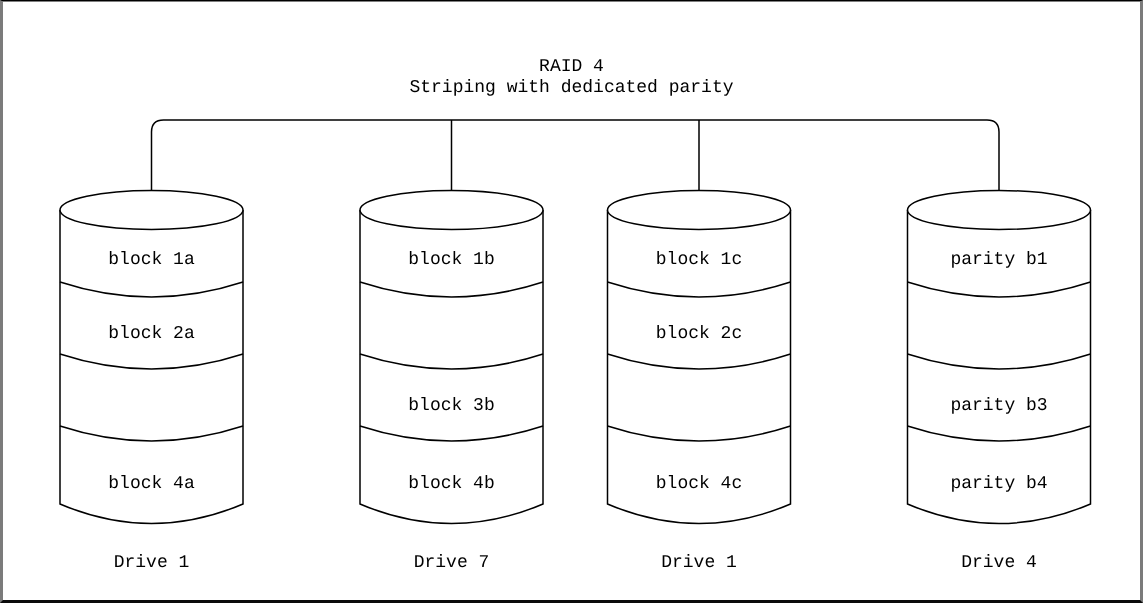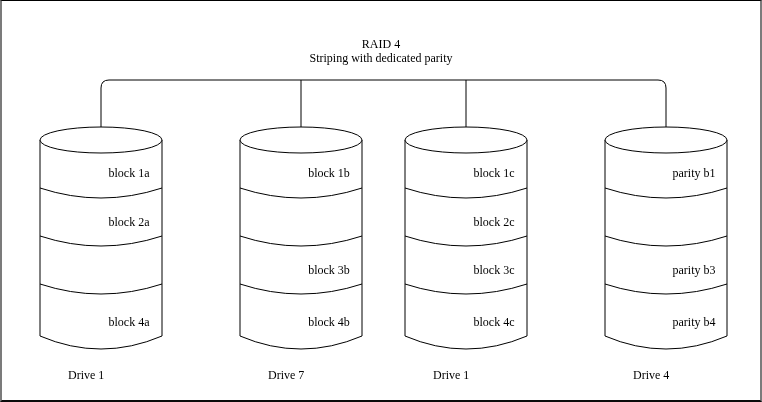--- a/index.html
+++ b/index.html
@@ -1,40 +1,40 @@
 <!DOCTYPE html>
 <html><head>
 <meta charset="utf-8">
 <style>
   html,body{margin:0;padding:0;background:#ffffff;}
   .canvas{
     position:relative;width:762px;height:402px;background:#ffffff;
-    font-family:Liberation Serif, serif;font-size:12px;color:#000;
+    font-family:Liberation Mono, monospace;font-size:12px;color:#000;
     overflow:hidden;
   }
   .frame{
     position:absolute;inset:0;box-sizing:border-box;pointer-events:none;
     border-top:1px solid #000000;
     border-bottom:2px solid #0a0a0a;
     border-left:2px solid #7b7b7b;
     border-right:2px solid #7b7b7b;
   }
   .diagram-svg{position:absolute;left:0;top:0;}
   .title{
     position:absolute;top:37px;left:0;width:100%;
     text-align:center;line-height:14px;
   }
-  .drive{position:absolute;top:0;width:122px;height:402px;margin-left:28px;}
+  .drive{position:absolute;top:0;width:122px;height:402px;}
   .block-label{
     position:absolute;left:0;width:100%;text-align:center;line-height:14px;
   }
   .b1{top:166px}.b2{top:215px}.b3{top:263px}.b4{top:315px}
   .drive-label{
     position:absolute;left:0;top:368px;width:100%;
-    line-height:14px;
+    text-align:center;line-height:14px;
   }
   .d1{left:40px}.d2{left:240px}.d3{left:405px}.d4{left:605px}
 </style>
 </head>
 <body>
 
 <div class="canvas">
 
   <div class="frame"></div>
 
@@ -72,21 +72,20 @@
   <div class="drive d2">
     <div class="block-label b1">block 1b</div>
     <div class="block-label b3">block 3b</div>
     <div class="block-label b4">block 4b</div>
     <div class="drive-label">Drive 7</div>
   </div>
 
   <div class="drive d3">
     <div class="block-label b1">block 1c</div>
     <div class="block-label b2">block 2c</div>
-    <div class="block-label b3">block 3c</div>
     <div class="block-label b4">block 4c</div>
     <div class="drive-label">Drive 1</div>
   </div>
 
   <div class="drive d4">
     <div class="block-label b1">parity b1</div>
     <div class="block-label b3">parity b3</div>
     <div class="block-label b4">parity b4</div>
     <div class="drive-label">Drive 4</div>
   </div>

